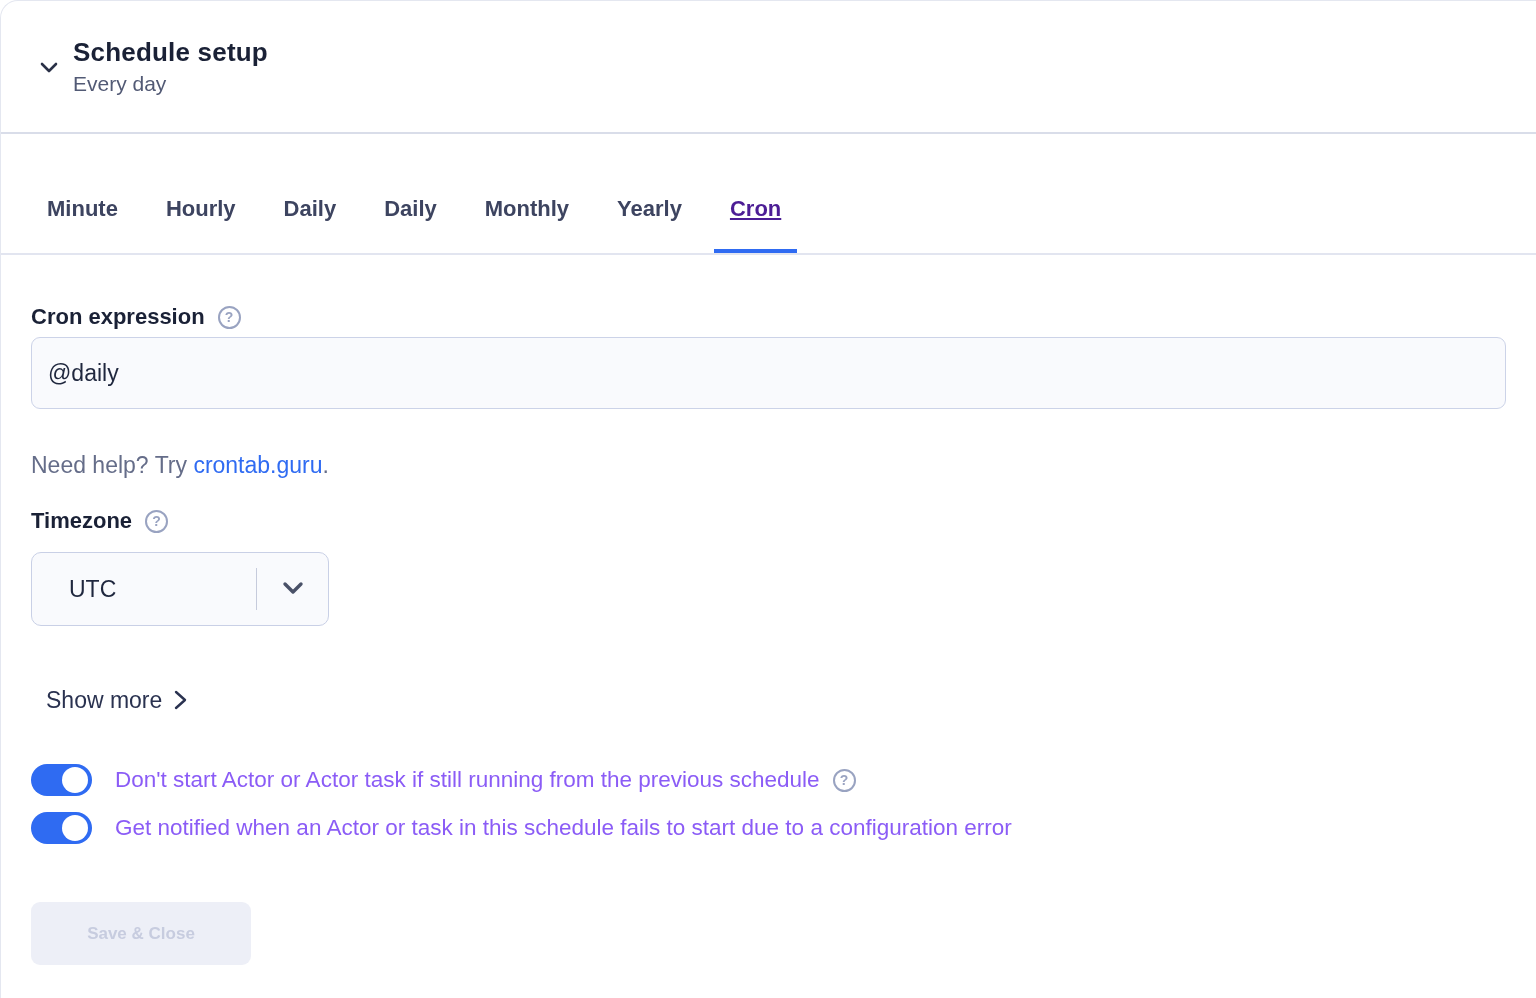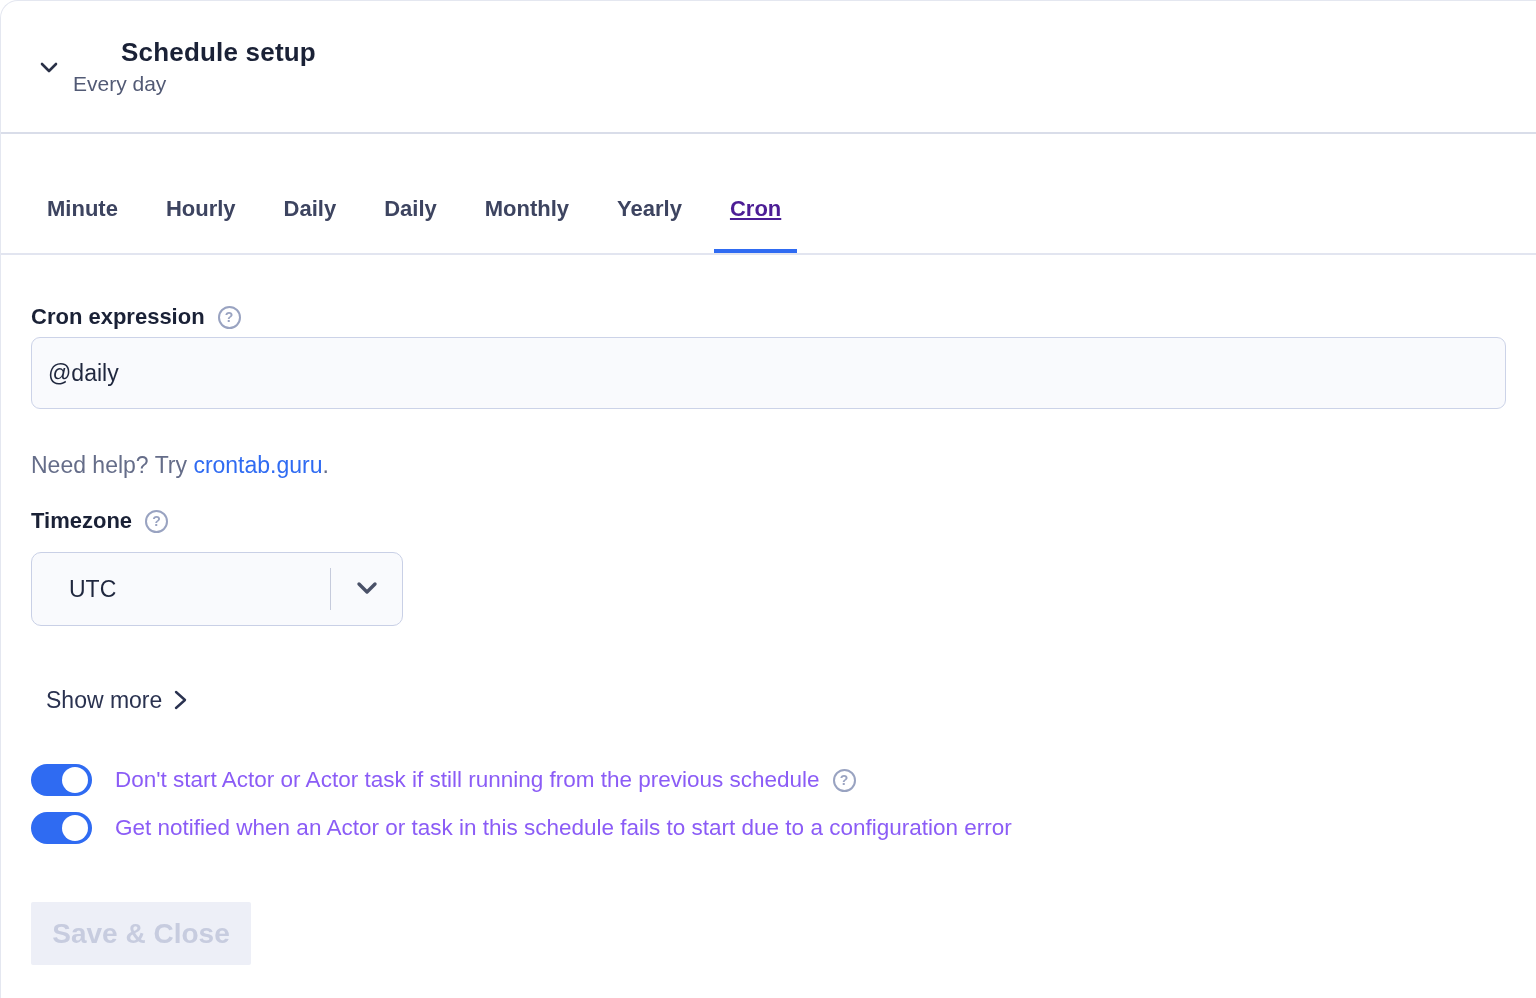--- a/index.html
+++ b/index.html
@@ -7,21 +7,21 @@
 
   .card {
     position:absolute; inset:0; background:#fff;
     border-top:1px solid #e4e7f0; border-left:1px solid #e4e7f0;
     border-top-left-radius:18px;
   }
 
   
   .header { height:133px; display:flex; align-items:center; gap:11px; padding-left:35px; border-bottom:2px solid #d9dde9; }
   .header .chev { width:26px; height:26px; display:flex; align-items:center; justify-content:center; cursor:pointer; }
-  .title { font-size:26px; font-weight:700; color:#1a2136; line-height:30px; letter-spacing:0.2px;margin-left:48px; }
+  .title { font-size:26px; font-weight:700; color:#1a2136; line-height:30px; letter-spacing:0.2px; }
   .subtitle { font-size:21px; color:#525a75; margin-top:5px; line-height:24px; }
 
   
   .tabs { display:flex; gap:16px; padding:61px 0 0 30px; border-bottom:2px solid #e2e5f0; }
   .tab { line-height:28px; padding:0 16px 26px; font-size:22px; font-weight:600; color:#3d4460; border-bottom:4px solid transparent; cursor:pointer; white-space:nowrap; }
   .tab.active { color:#4c1d95; border-bottom-color:#2f6bf2;text-decoration:underline; }
 
   
   .section { padding:0 30px; }
 
@@ -32,39 +32,39 @@
     font-size:14px; font-weight:700; display:inline-flex; align-items:center; justify-content:center; cursor:pointer; }
 
   .cron-input { display:block; margin-top:7px; width:100%; height:72px; border:1px solid #ccd3e8; border-radius:9px;
     background:#f9fafd; padding:0 16px; font-size:23px; color:#1f273e; font-family:Liberation Sans, sans-serif; outline:none; }
 
   .help-text { margin-top:43px; font-size:23px; color:#656d89; line-height:27px; }
   .help-text a { color:#2f6bf2; text-decoration:none; cursor:pointer; }
 
   .tz-label-row { margin-top:29px; }
 
-  .select { margin-top:18px; width:372px; height:74px; border:1px solid #c9d0e6; border-radius:10px; background:#f9fafd;
+  .select { margin-top:18px; width:298px; height:74px; border:1px solid #c9d0e6; border-radius:10px; background:#f9fafd;
     display:flex; align-items:center; cursor:pointer; }
   .select-value { flex:1; padding-left:37px; font-size:23px; color:#1f273e; }
   .select-divider { width:1px; height:42px; background:#c6cbdc; }
   .select-caret { width:71px; display:flex; align-items:center; justify-content:center; }
 
   .next-run-row { margin-top:60px; display:flex; align-items:center; font-size:23px; color:#2a3250; line-height:28px; }
   .show-more { margin-left:15px; display:flex; align-items:center; gap:11px; color:#2a3250; cursor:pointer; }
 
   .toggle-row { display:flex; align-items:center; }
   .toggle-row.first { margin-top:50px; }
   .toggle-row.second { margin-top:16px; }
   .toggle { width:61px; height:32px; border-radius:16px; background:#2f6bf2; position:relative; flex-shrink:0; cursor:pointer; }
   .toggle-knob { position:absolute; right:4px; top:3px; width:26px; height:26px; border-radius:50%; background:#ffffff; }
   .toggle-label { margin-left:23px; font-size:22.5px; color:#8b5cf6; line-height:32px; }
   .toggle-row .help-icon { margin-left:13px; }
 
-  .save-button { margin-top:58px; width:220px; height:63px; background:#edeff7; color:#c7ccdf; font-size:28px; font-weight:700;
-    border:none; border-radius:2px; font-family:"Liberation Sans", sans-serif; cursor:not-allowed; }
+  .save-button { margin-top:58px; width:220px; height:63px; background:#edeff7; color:#c7ccdf; font-size:17px; font-weight:700;
+    border:none; border-radius:9px; font-family:"Liberation Sans", sans-serif; cursor:not-allowed; }
 
   svg { display:block; }
 </style>
 </head>
 <body>
 
 <div class="card">
 
   <div class="header">
     <span class="chev">

